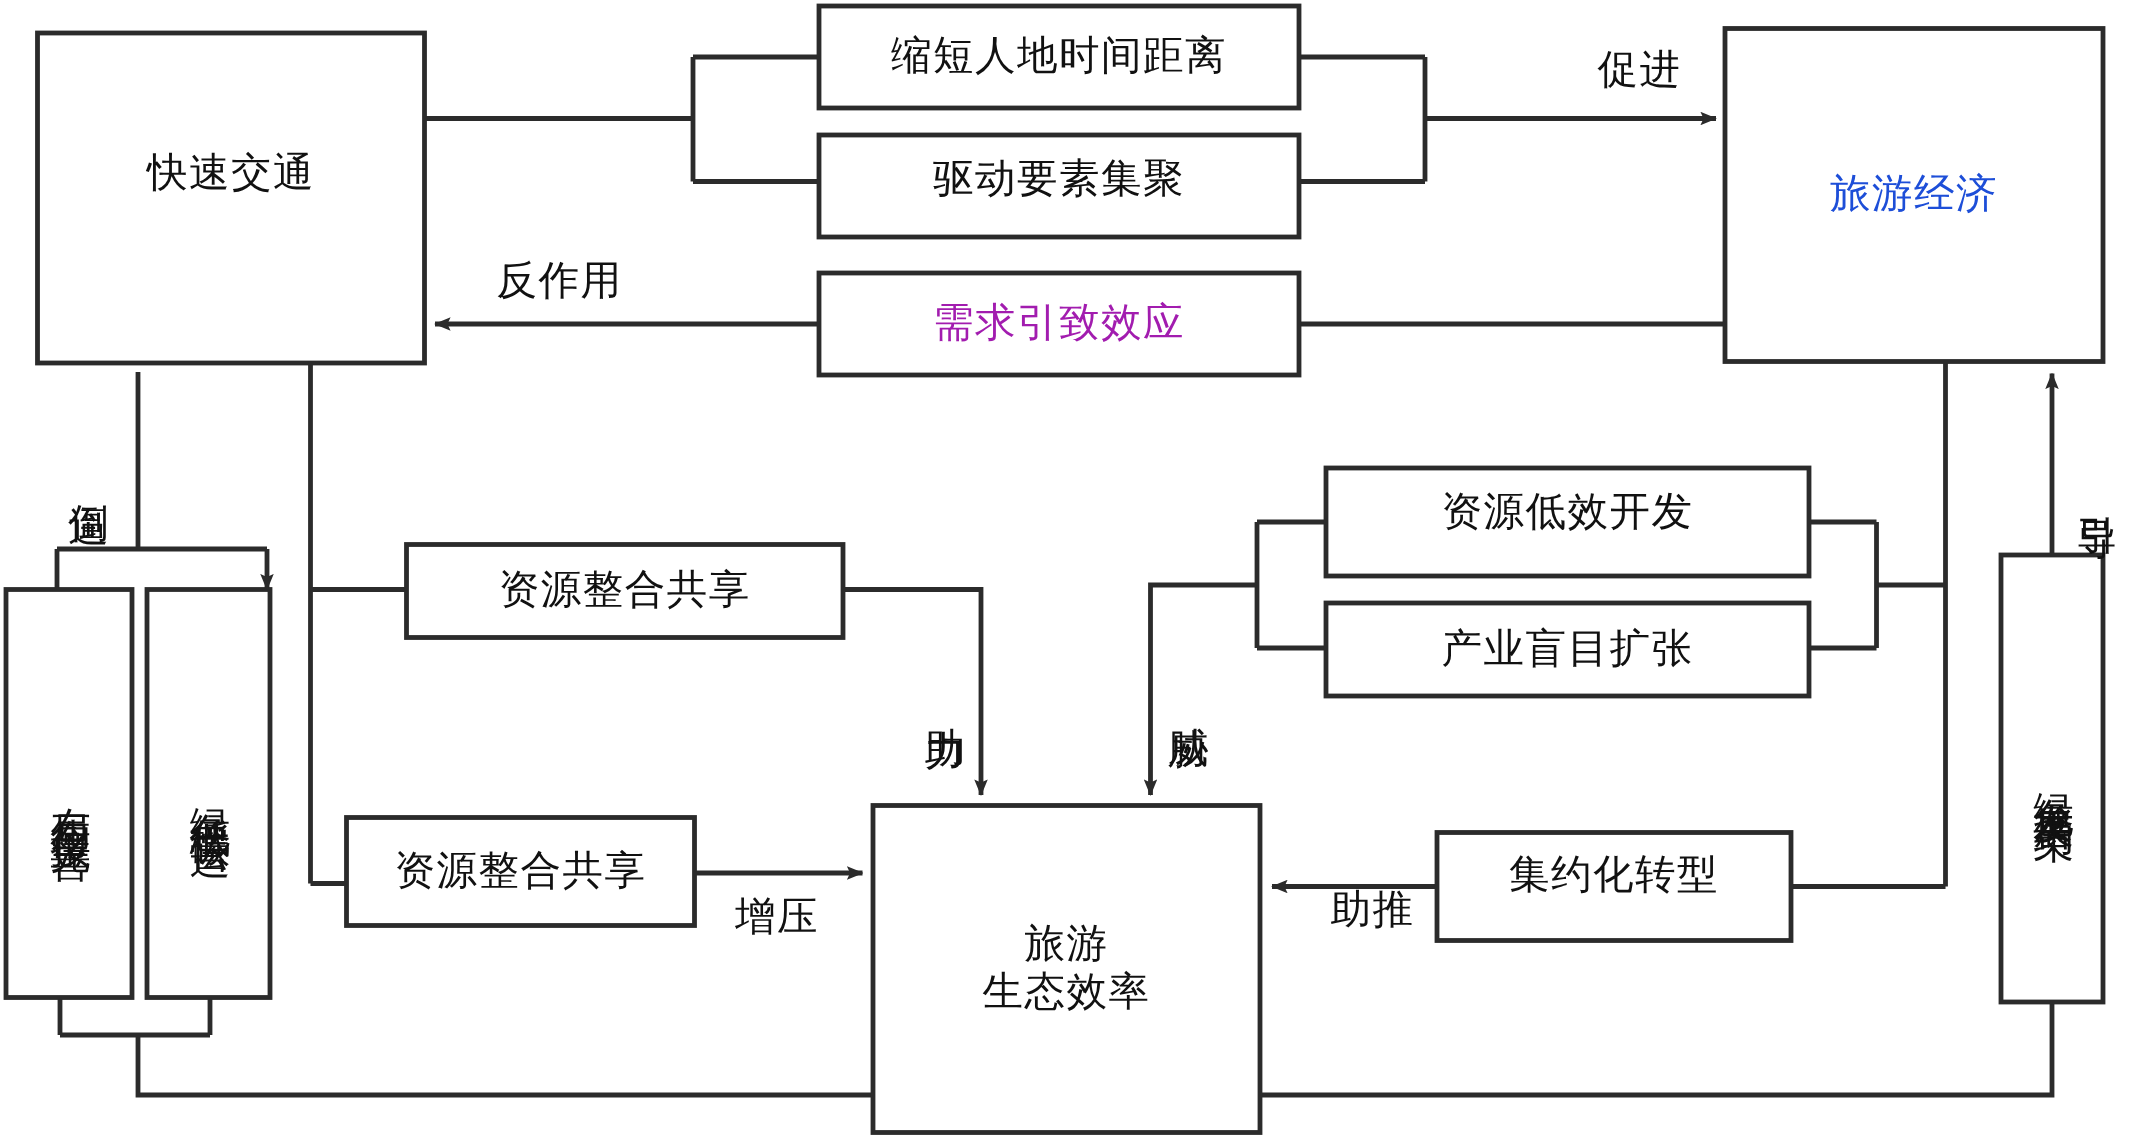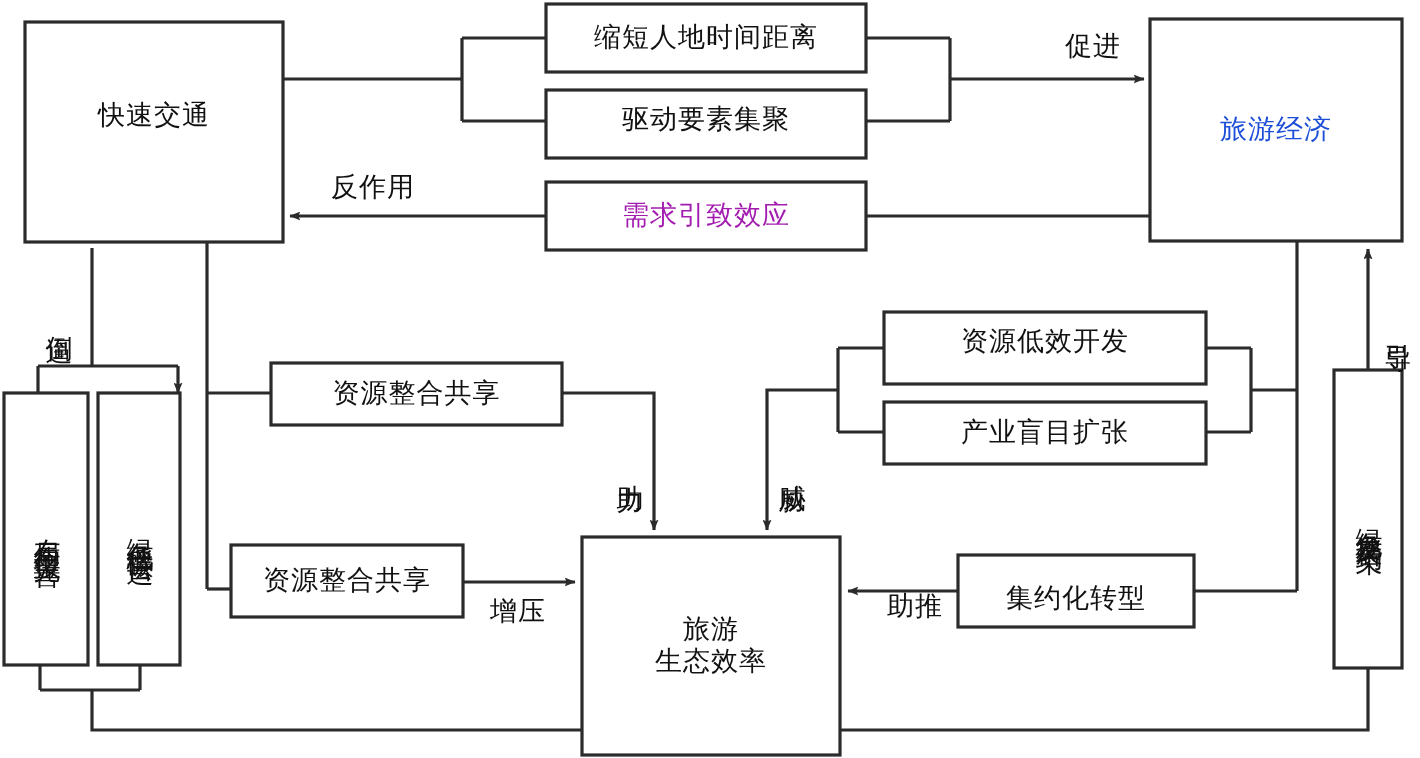--- a/index.html
+++ b/index.html
@@ -130,21 +130,21 @@
       <div class="node-label" style="left: 546px; top: 182px; width: 320px; height: 68px; color: #a21caf;">需求引致效应</div>
       <div class="node-label" style="left: 1150px; top: 19px; width: 252px; height: 222px; color: #1d4ed8;">旅游经济</div>
       <div class="node-label vertical" style="left: 4px; top: 393px; width: 84px; height: 272px; color: rgb(17, 17, 17);">布局衔接完善</div>
       <div class="node-label vertical" style="left: 98px; top: 393px; width: 82px; height: 272px; color: rgb(17, 17, 17);">绿色低碳营运</div>
       <div class="node-label" style="left: 271px; top: 363px; width: 291px; height: 62px; color: rgb(17, 17, 17);">资源整合共享</div>
       <div class="node-label" style="left: 231px; top: 545px; width: 232px; height: 72px; color: rgb(17, 17, 17);">资源整合共享</div>
       <div class="node-label" style="left: 582px; top: 537px; width: 258px; height: 218px; color: rgb(17, 17, 17);">旅游
 生态效率</div>
       <div class="node-label" style="left: 884px; top: 312px; width: 322px; height: 60px; color: rgb(17, 17, 17);">资源低效开发</div>
       <div class="node-label" style="left: 884px; top: 402px; width: 322px; height: 62px; color: rgb(17, 17, 17); border-radius: 26px;">产业盲目扩张</div>
-      <div class="node-label" style="left: 958px; top: 563px; width: 236px; height: 72px; color: rgb(17, 17, 17);">集约化转型</div>
+      <div class="node-label" style="left: 958px; top: 548px; width: 236px; height: 72px; color: rgb(17, 17, 17);">集约化转型</div>
       <div class="node-label vertical" style="left: 1334px; top: 370px; width: 68px; height: 298px; color: rgb(17, 17, 17);">绿色发展约束</div>
       <div class="edge-label" style="left: 1043px; top: 32px; width: 100px; height: 36px; color: rgb(17, 17, 17);">促进</div>
       <div class="edge-label" style="left: 308px; top: 173px; width: 130px; height: 36px; color: rgb(17, 17, 17);">反作用</div>
       <div class="edge-label vertical" style="left: 41px; top: 277px; width: 32px; height: 80px; color: rgb(17, 17, 17);">倒逼</div>
       <div class="edge-label vertical" style="left: 612px; top: 425px; width: 32px; height: 80px; color: rgb(17, 17, 17);">助力</div>
       <div class="edge-label vertical" style="left: 774px; top: 425px; width: 32px; height: 80px; color: rgb(17, 17, 17);">威胁</div>
       <div class="edge-label" style="left: 478px; top: 597px; width: 80px; height: 36px; color: rgb(17, 17, 17);">增压</div>
       <div class="edge-label" style="left: 875px; top: 592px; width: 80px; height: 36px; color: rgb(17, 17, 17);">助推</div>
       <div class="edge-label vertical" style="left: 1380px; top: 285px; width: 32px; height: 80px; color: rgb(17, 17, 17);">引导</div>
     </div>

